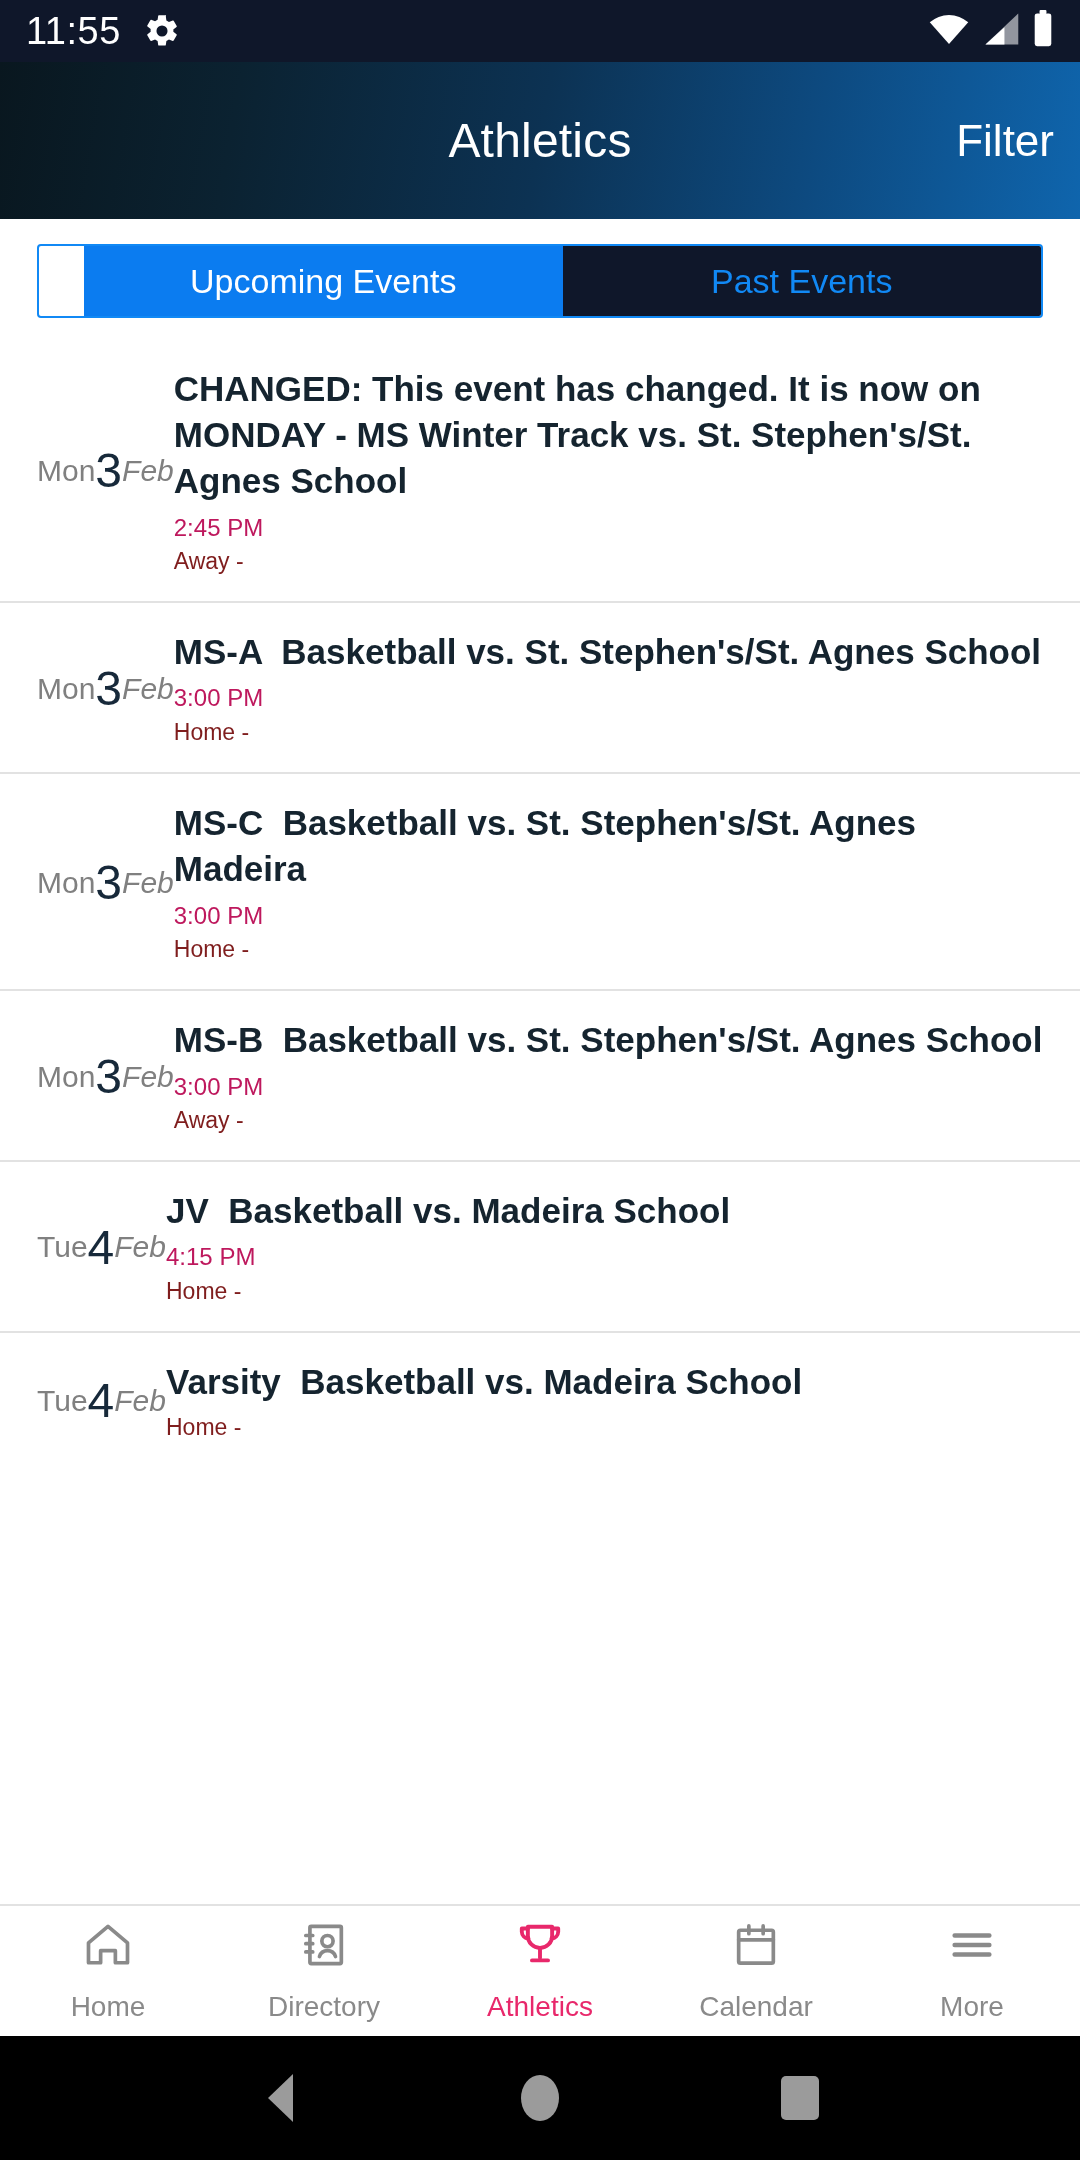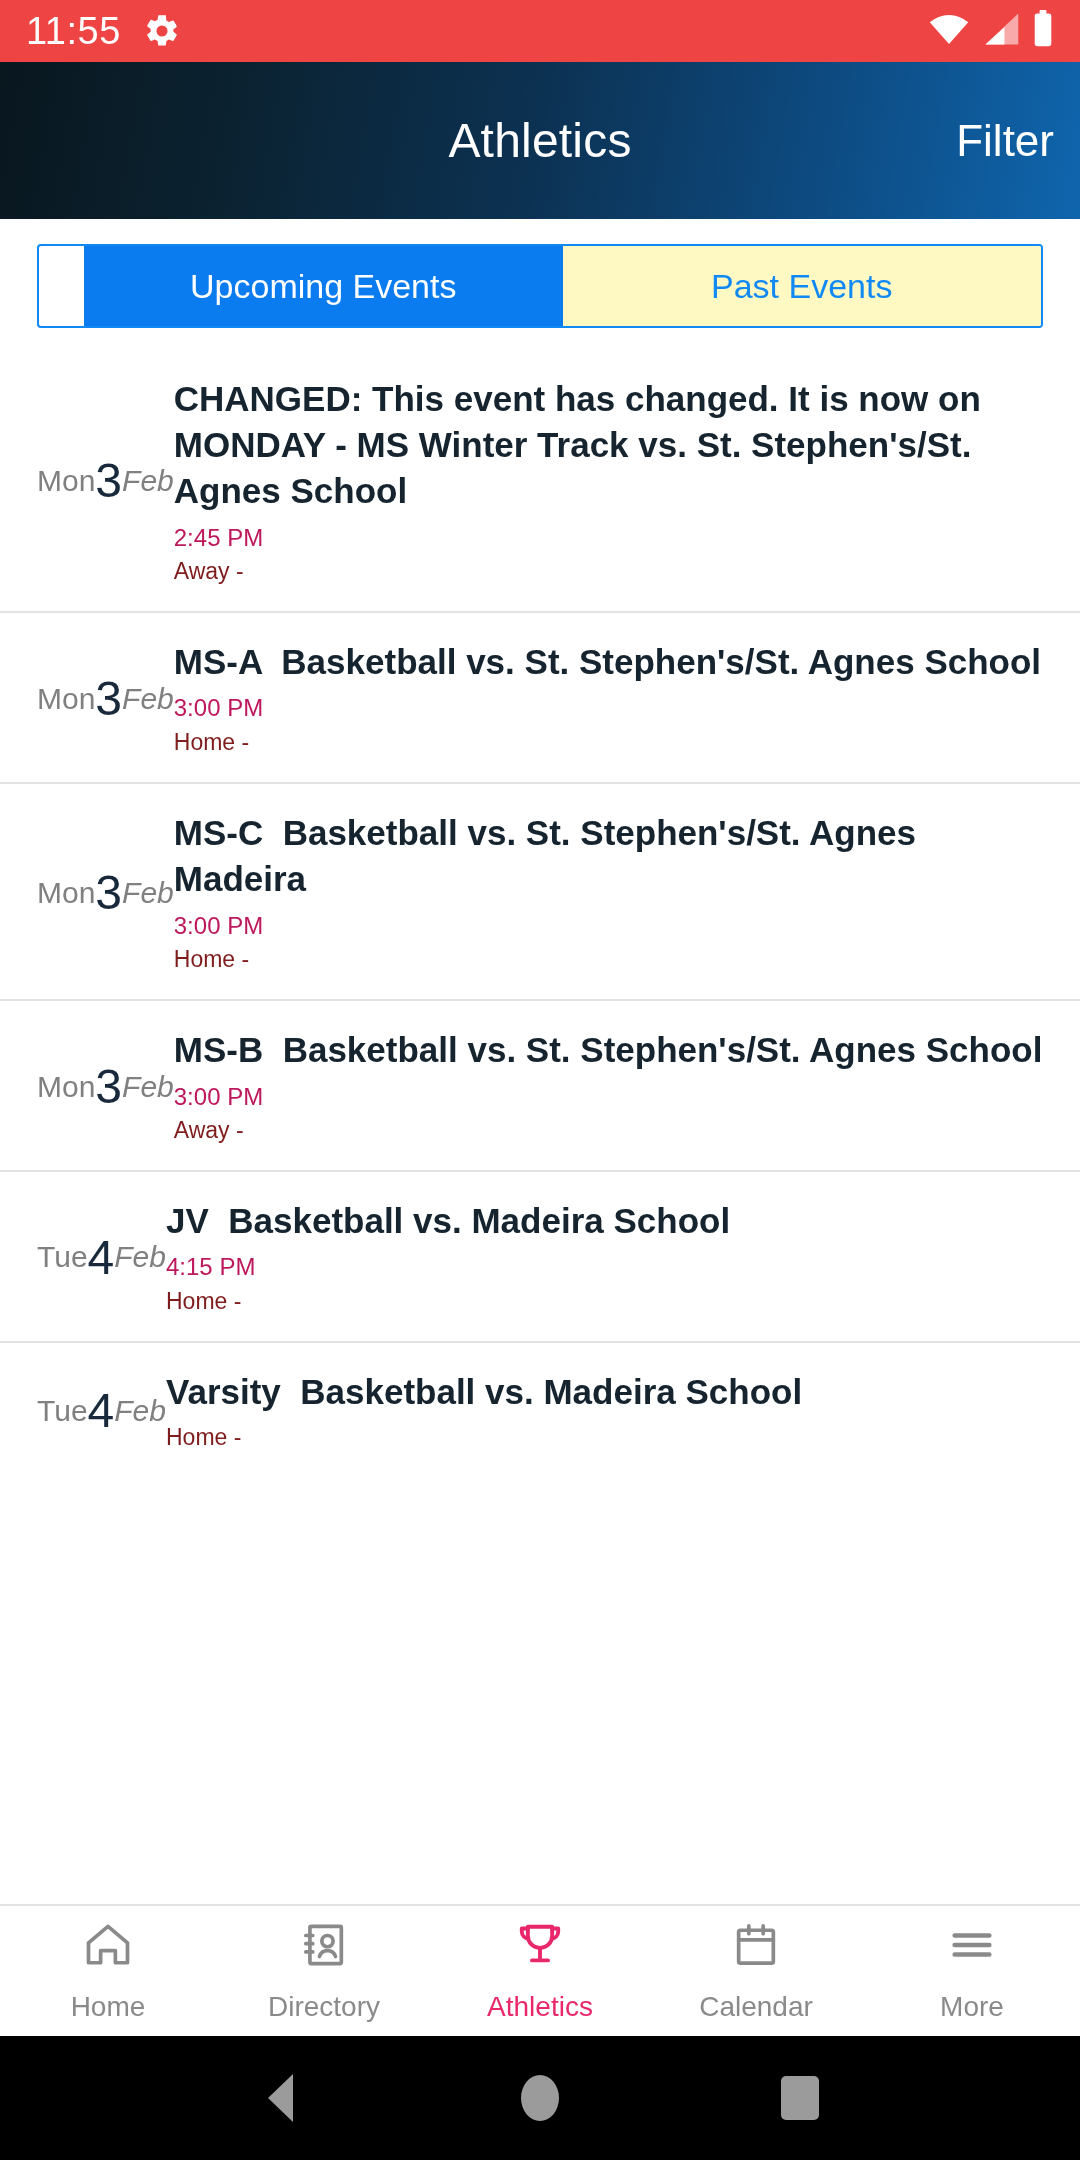--- a/index.html
+++ b/index.html
@@ -18,21 +18,21 @@
     overflow: hidden;
     background: #ffffff;
     display: flex;
     flex-direction: column;
   }
 
   
   .status-bar {
     height: 62px;
     flex: 0 0 62px;
-    background: #ef4444;
+    background: #0f172a;
     display: flex;
     align-items: center;
     padding: 0 26px;
     box-sizing: border-box;
     color: #ffffff;
   }
   .status-time {
     font-size: 38px;
     letter-spacing: 0.5px;
     color: #ffffff;
@@ -79,34 +79,34 @@
   
   .tabs-wrap {
     flex: 0 0 auto;
     padding: 25px 37px 22px 37px;
     background: #ffffff;
     box-sizing: border-box;
   }
   .segmented {
     display: flex;
     width: 100%;
-    height: 84px;
+    height: 74px;
     border: 2px solid #1189f5;
     border-radius: 4px;
     overflow: hidden;
     box-sizing: border-box;
     padding-left: 45px;
   }
   .seg-tab {
     flex: 1 1 50%;
     display: flex;
     align-items: center;
     justify-content: center;
     font-size: 34px;
-    background: #fef9c3;
+    background: #0f172a;
     color: #1189f5;
     box-sizing: border-box;
   }
   .seg-tab.active {
     background: #0b7cf0;
     color: #ffffff;
   }
 
   
   .event-list {

